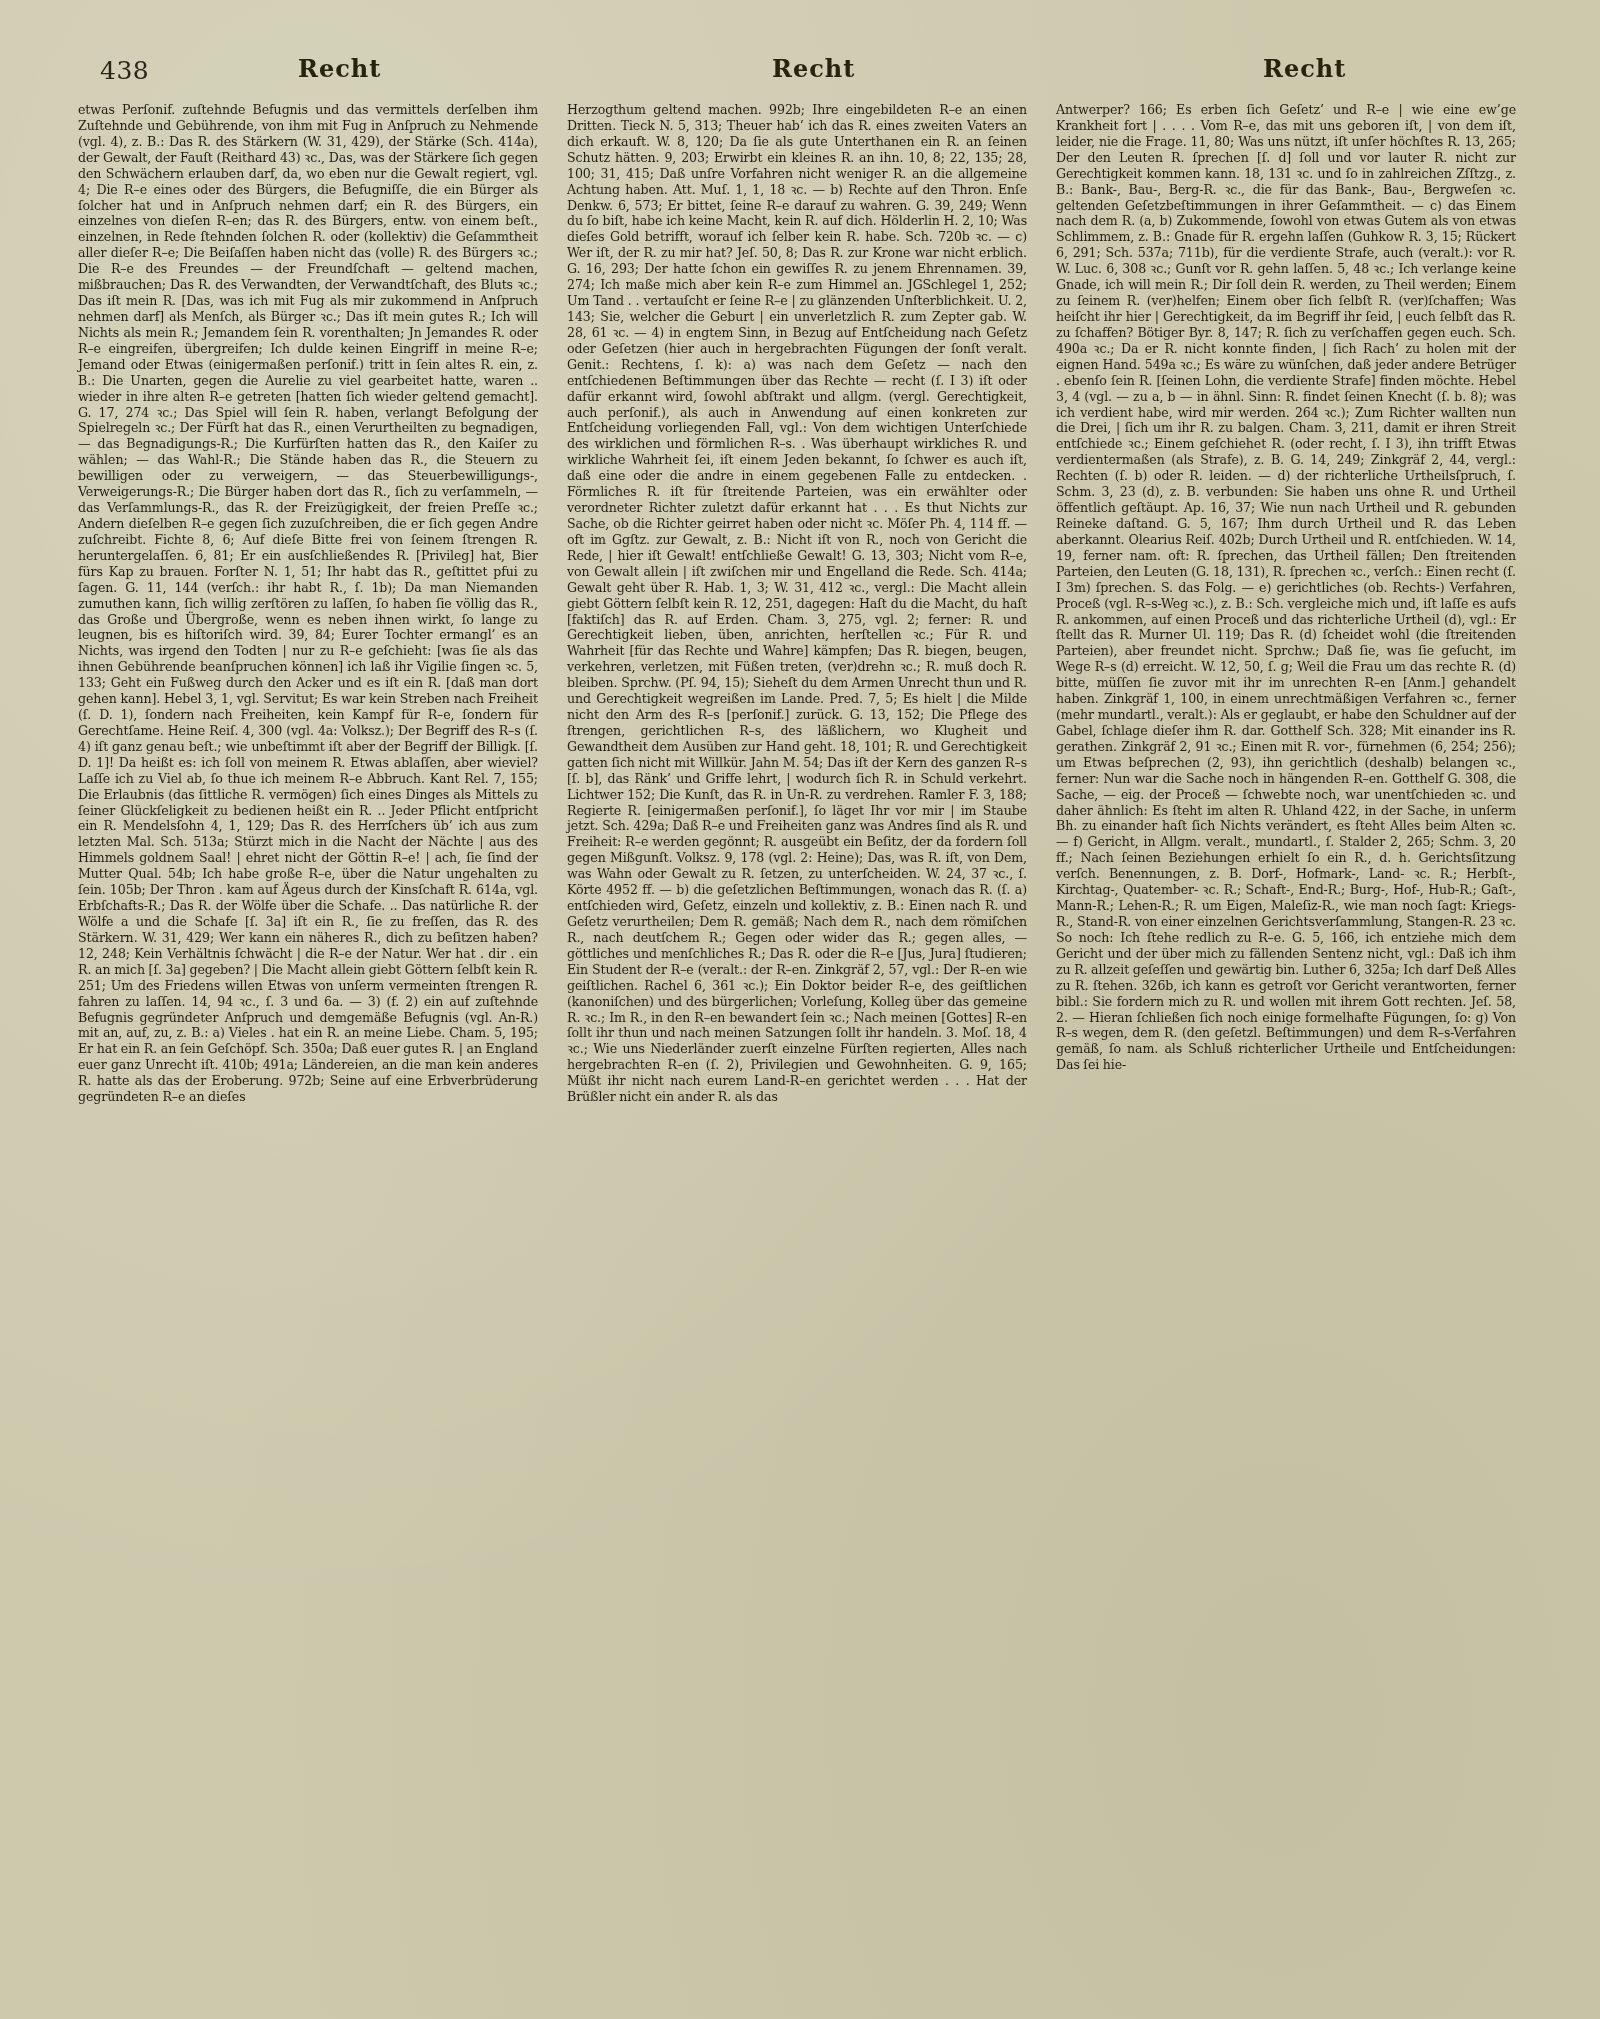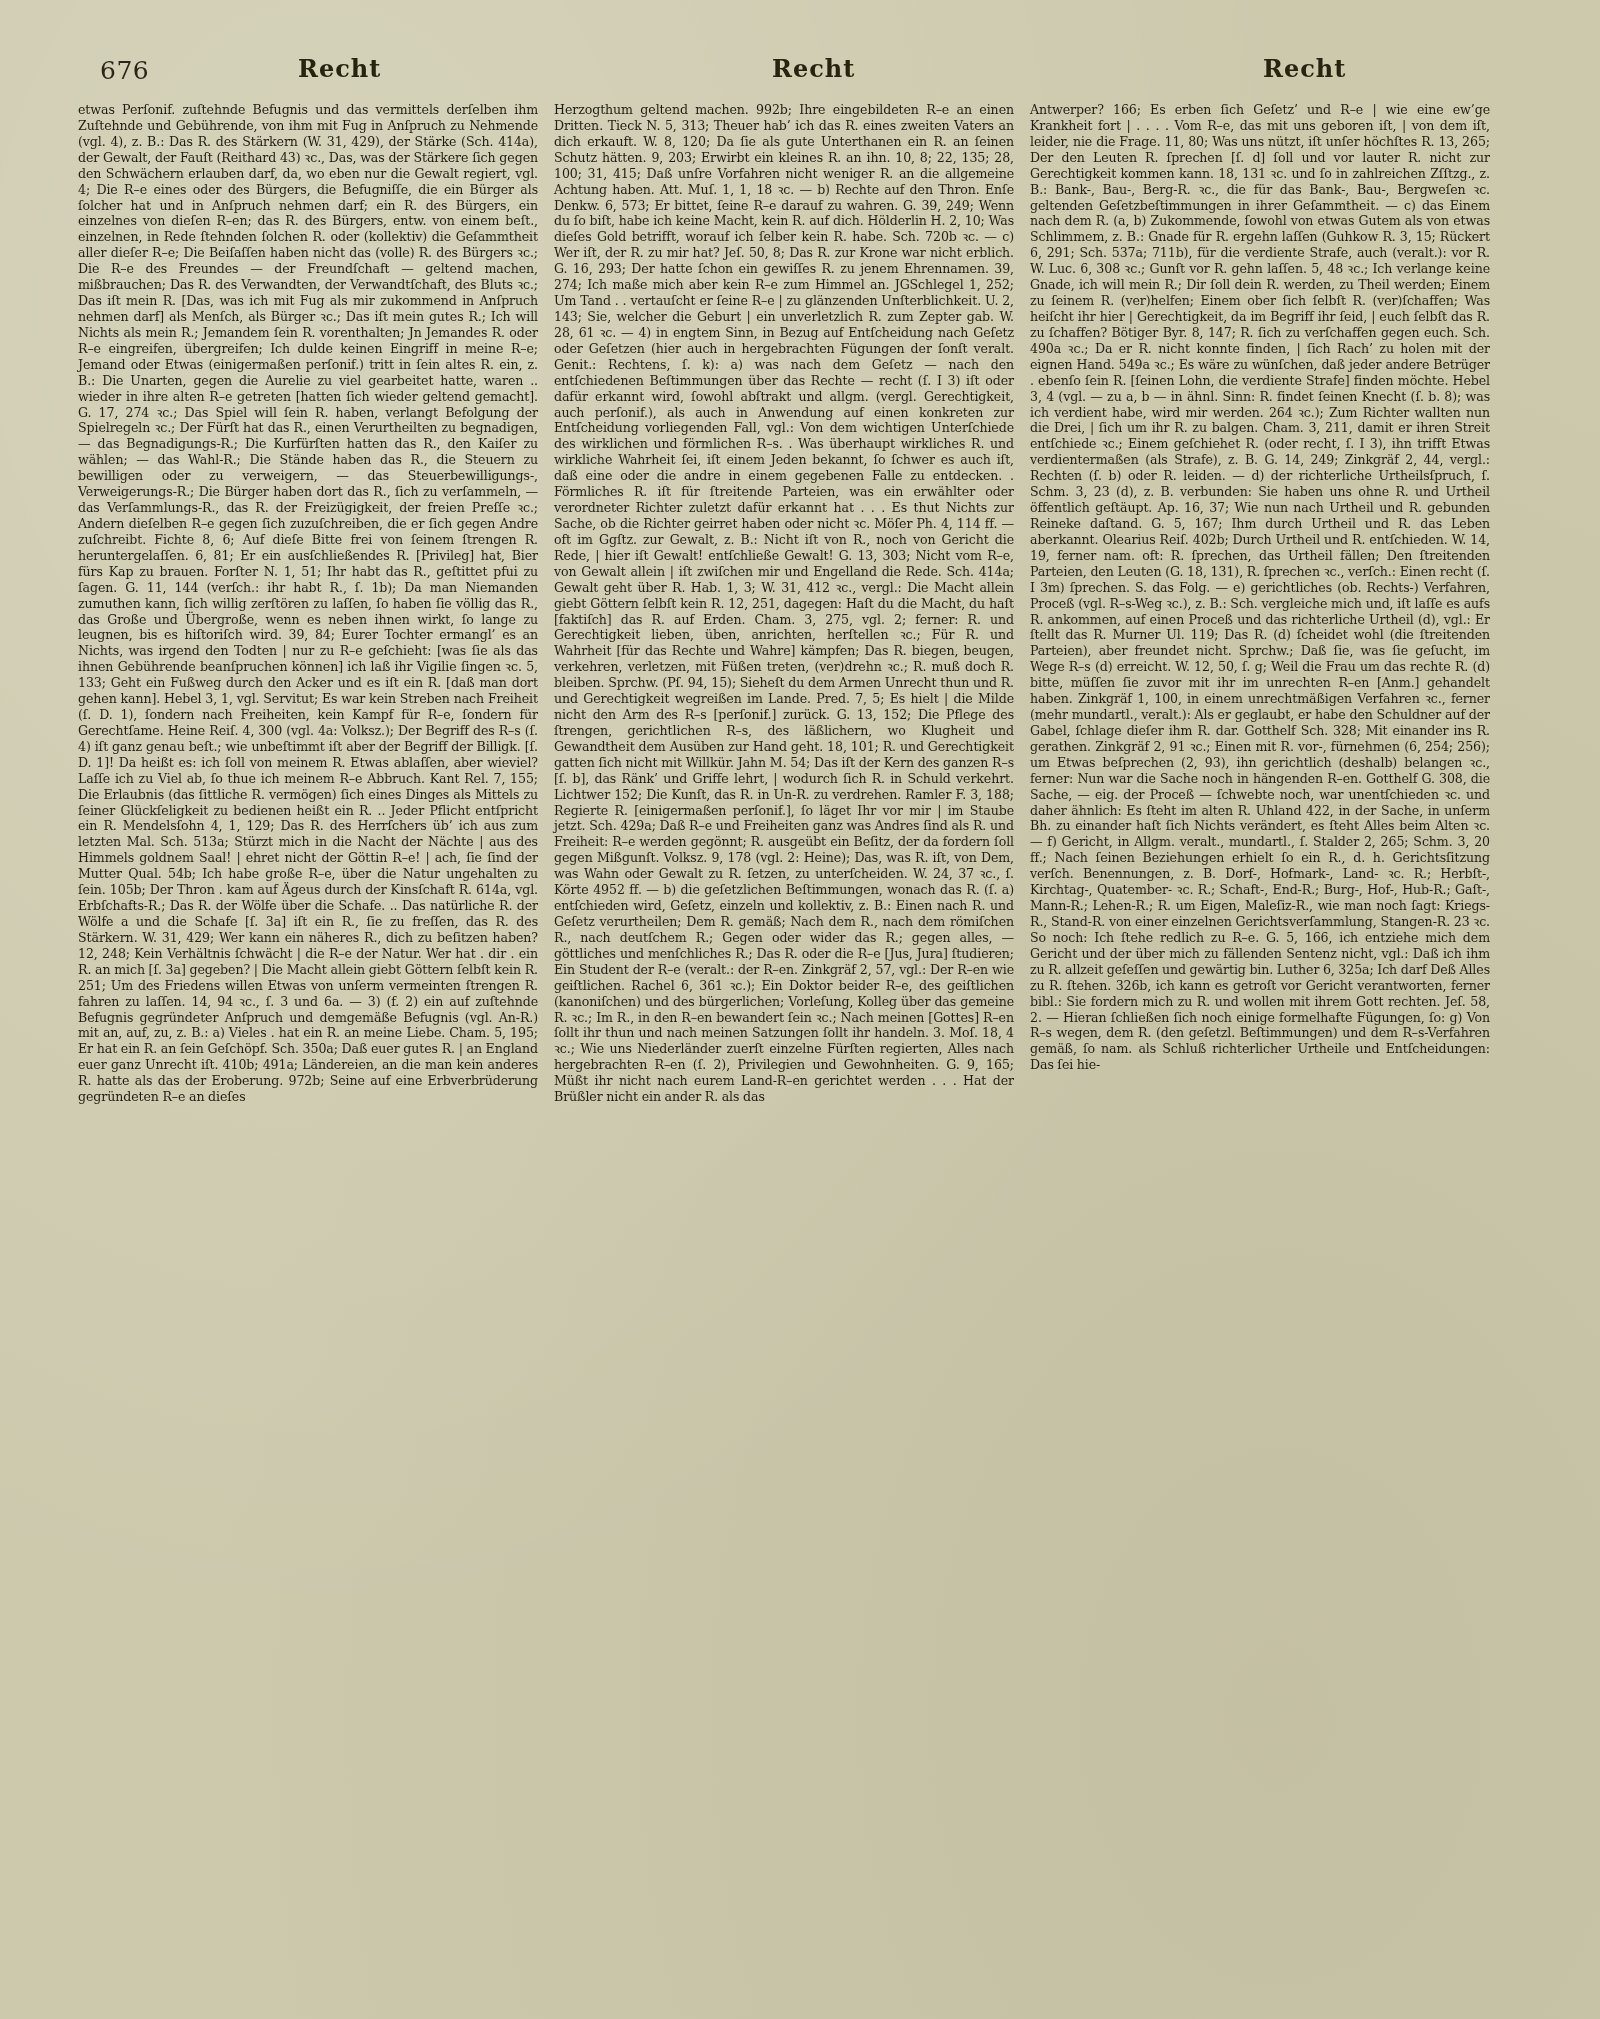--- a/index.html
+++ b/index.html
@@ -46,21 +46,21 @@
     color: #26230f;
     letter-spacing: 1px;
     text-align: center;
   }
   .rh1 { left: 220px; }
   .rh2 { left: 694px; }
   .rh3 { left: 1185px; }
 
   .columns {
     display: flex;
-    gap: 16px;
+    gap: 29px;
     height: 1880px;
     margin-top: 8px;
   }
   .col {
     width: 460px;
     font-size: 12.6px;
     line-height: 1.265;
     color: #201e12;
     text-align: justify;
     hyphens: auto;
@@ -80,21 +80,21 @@
     font-size: 12.6px;
     letter-spacing: -0.1px;
   }
 </style>
 </head>
 <body>
 
 <div class="page">
 
   <div class="header">
-    <div class="folio">676</div>
+    <div class="folio">438</div>
     <div class="rh rh1">Recht</div>
     <div class="rh rh2">Recht</div>
     <div class="rh rh3">Recht</div>
   </div>
 
   <div class="columns">
     <div class="col first fr">
       <p>etwas Perſonif. zuſtehnde Befugnis und das vermittels derſelben ihm Zuſtehnde und Gebührende, von ihm mit Fug in Anſpruch zu Nehmende (vgl. 4), z. B.: Das R. des Stärkern (W. 31, 429), der Stärke (Sch. 414a), der Gewalt, der Fauſt (Reithard 43) ꝛc., Das, was der Stärkere ſich gegen den Schwächern erlauben darf, da, wo eben nur die Gewalt regiert, vgl. 4; Die R–e eines oder des Bürgers, die Befugniſſe, die ein Bürger als ſolcher hat und in Anſpruch nehmen darf; ein R. des Bürgers, ein einzelnes von dieſen R–en; das R. des Bürgers, entw. von einem beſt., einzelnen, in Rede ſtehnden ſolchen R. oder (kollektiv) die Geſammtheit aller dieſer R–e; Die Beiſaſſen haben nicht das (volle) R. des Bürgers ꝛc.; Die R–e des Freundes — der Freundſchaft — geltend machen, mißbrauchen; Das R. des Verwandten, der Verwandtſchaft, des Bluts ꝛc.; Das iſt mein R. [Das, was ich mit Fug als mir zukommend in Anſpruch nehmen darf] als Menſch, als Bürger ꝛc.; Das iſt mein gutes R.; Ich will Nichts als mein R.; Jemandem ſein R. vorenthalten; Jn Jemandes R. oder R–e eingreifen, übergreifen; Ich dulde keinen Eingriff in meine R–e; Jemand oder Etwas (einigermaßen perſonif.) tritt in ſein altes R. ein, z. B.: Die Unarten, gegen die Aurelie zu viel gearbeitet hatte, waren .. wieder in ihre alten R–e getreten [hatten ſich wieder geltend gemacht]. G. 17, 274 ꝛc.; Das Spiel will ſein R. haben, verlangt Befolgung der Spielregeln ꝛc.; Der Fürſt hat das R., einen Verurtheilten zu begnadigen, — das Begnadigungs-R.; Die Kurfürſten hatten das R., den Kaiſer zu wählen; — das Wahl-R.; Die Stände haben das R., die Steuern zu bewilligen oder zu verweigern, — das Steuerbewilligungs-, Verweigerungs-R.; Die Bürger haben dort das R., ſich zu verſammeln, — das Verſammlungs-R., das R. der Freizügigkeit, der freien Preſſe ꝛc.; Andern dieſelben R–e gegen ſich zuzuſchreiben, die er ſich gegen Andre zuſchreibt. Fichte 8, 6; Auf dieſe Bitte frei von ſeinem ſtrengen R. heruntergelaſſen. 6, 81; Er ein ausſchließendes R. [Privileg] hat, Bier fürs Kap zu brauen. Forſter N. 1, 51; Ihr habt das R., geſtittet pfui zu ſagen. G. 11, 144 (verſch.: ihr habt R., ſ. 1b); Da man Niemanden zumuthen kann, ſich willig zerſtören zu laſſen, ſo haben ſie völlig das R., das Große und Übergroße, wenn es neben ihnen wirkt, ſo lange zu leugnen, bis es hiſtoriſch wird. 39, 84; Eurer Tochter ermangl’ es an Nichts, was irgend den Todten | nur zu R–e geſchieht: [was ſie als das ihnen Gebührende beanſpruchen können] ich laß ihr Vigilie ſingen ꝛc. 5, 133; Geht ein Fußweg durch den Acker und es iſt ein R. [daß man dort gehen kann]. Hebel 3, 1, vgl. Servitut; Es war kein Streben nach Freiheit (ſ. D. 1), ſondern nach Freiheiten, kein Kampf für R–e, ſondern für Gerechtſame. Heine Reiſ. 4, 300 (vgl. 4a: Volksz.); Der Begriff des R–s (ſ. 4) iſt ganz genau beſt.; wie unbeſtimmt iſt aber der Begriff der Billigk. [ſ. D. 1]! Da heißt es: ich ſoll von meinem R. Etwas ablaſſen, aber wieviel? Laſſe ich zu Viel ab, ſo thue ich meinem R–e Abbruch. Kant Rel. 7, 155; Die Erlaubnis (das ſittliche R. vermögen) ſich eines Dinges als Mittels zu ſeiner Glückſeligkeit zu bedienen heißt ein R. .. Jeder Pflicht entſpricht ein R. Mendelsſohn 4, 1, 129; Das R. des Herrſchers üb’ ich aus zum letzten Mal. Sch. 513a; Stürzt mich in die Nacht der Nächte | aus des Himmels goldnem Saal! | ehret nicht der Göttin R–e! | ach, ſie ſind der Mutter Qual. 54b; Ich habe große R–e, über die Natur ungehalten zu ſein. 105b; Der Thron . kam auf Ägeus durch der Kinsſchaft R. 614a, vgl. Erbſchafts-R.; Das R. der Wölfe über die Schafe. .. Das natürliche R. der Wölfe a und die Schafe [ſ. 3a] iſt ein R., ſie zu freſſen, das R. des Stärkern. W. 31, 429; Wer kann ein näheres R., dich zu beſitzen haben? 12, 248; Kein Verhältnis ſchwächt | die R–e der Natur. Wer hat . dir . ein R. an mich [ſ. 3a] gegeben? | Die Macht allein giebt Göttern ſelbſt kein R. 251; Um des Friedens willen Etwas von unſerm vermeinten ſtrengen R. fahren zu laſſen. 14, 94 ꝛc., ſ. 3 und 6a. — 3) (f. 2) ein auf zuſtehnde Befugnis gegründeter Anſpruch und demgemäße Befugnis (vgl. An-R.) mit an, auf, zu, z. B.: a) Vieles . hat ein R. an meine Liebe. Cham. 5, 195; Er hat ein R. an ſein Geſchöpf. Sch. 350a; Daß euer gutes R. | an England euer ganz Unrecht iſt. 410b; 491a; Ländereien, an die man kein anderes R. hatte als das der Eroberung. 972b; Seine auf eine Erbverbrüderung gegründeten R–e an dieſes</p>
     </div>
     <div class="col fr">

